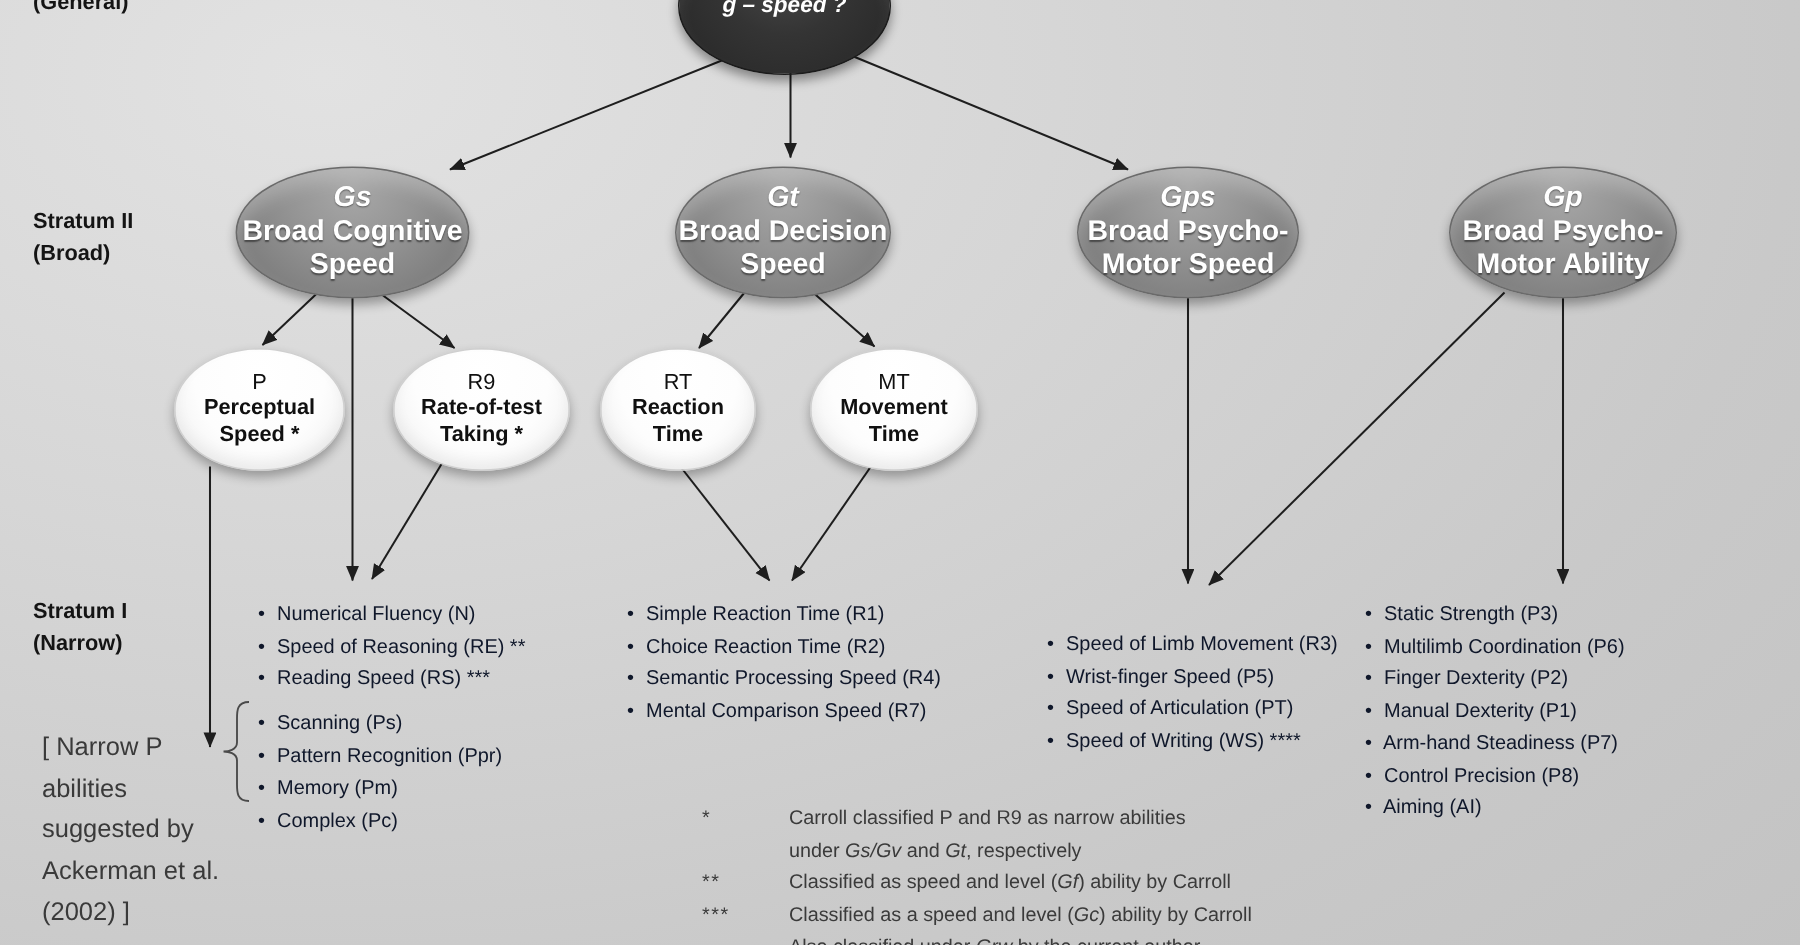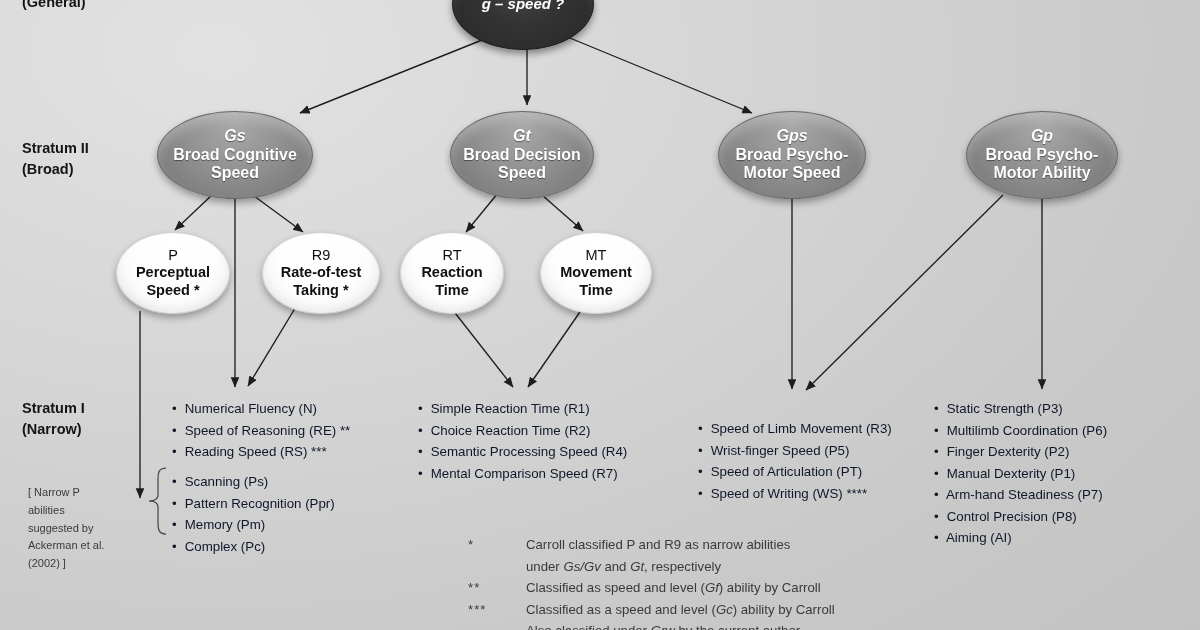--- a/index.html
+++ b/index.html
@@ -31,42 +31,42 @@
     color:#ffffff;
     box-shadow:0 4px 7px rgba(0,0,0,.40), inset 0 6px 10px rgba(255,255,255,.09);
     font-size:15px;
   }
   .node.gray{
     background:radial-gradient(ellipse at 50% 16%, #a8a8a8 0%, #949494 40%, #7e7e7e 78%, #6f6f6f 100%);
     border:1px solid #6a6a6a;
     color:#ffffff;
     text-shadow:0 1px 1px rgba(0,0,0,.45);
     box-shadow:0 4px 7px rgba(0,0,0,.33), inset 0 7px 11px rgba(255,255,255,.25);
-    font-size:16px;
+    font-size:19px;
   }
   .node.white{
     background:radial-gradient(ellipse at 50% 20%, #ffffff 0%, #fdfdfd 55%, #ededed 100%);
     border:1px solid #cfcfcf;
     color:#101010;
     box-shadow:0 4px 7px rgba(0,0,0,.30), inset 0 -5px 9px rgba(0,0,0,.05);
     font-size:14.5px;
   }
 
   
   .stratum{
     position:absolute;font-weight:bold;font-size:14.5px;color:#141414;line-height:1.42;
   }
 
   
   .blist{position:absolute;color:#0f172a;font-size:13.3px;line-height:1.62;}
   .blist .li{white-space:nowrap;}
   .blist .li .dot{display:inline-block;width:9px;}
 
   
-  .sidenote{position:absolute;color:#3a3a3a;font-size:11px;line-height:1.62;width:132px;}
+  .sidenote{position:absolute;color:#3a3a3a;font-size:17px;line-height:1.62;width:132px;}
 
   
   .footnotes{position:absolute;color:#3a3a3a;font-size:13.2px;line-height:1.63;}
   .fn{display:flex;}
   .fn .mark{width:58px;flex:none;letter-spacing:1px;}
   .fn .txt{white-space:nowrap;}
   .fn i{font-style:italic;}
 </style>
 </head>
 <body>
@@ -197,21 +197,21 @@
       <div class="li"><span class="dot">•</span><span> Mental Comparison Speed (R7)</span></div>
     </div>
 
   <div class="blist" id="list-gps" style="left:698px;top:398px;margin-top:20px;">
       <div class="li"><span class="dot">•</span><span> Speed of Limb Movement (R3)</span></div>
       <div class="li"><span class="dot">•</span><span> Wrist-finger Speed (P5)</span></div>
       <div class="li"><span class="dot">•</span><span> Speed of Articulation (PT)</span></div>
       <div class="li"><span class="dot">•</span><span> Speed of Writing (WS) ****</span></div>
     </div>
 
-  <div class="blist" id="list-gp" style="left:934px;top:398px;">
+  <div class="blist" id="list-gp" style="left:910px;top:398px;">
       <div class="li"><span class="dot">•</span><span> Static Strength (P3)</span></div>
       <div class="li"><span class="dot">•</span><span> Multilimb Coordination (P6)</span></div>
       <div class="li"><span class="dot">•</span><span> Finger Dexterity (P2)</span></div>
       <div class="li"><span class="dot">•</span><span> Manual Dexterity (P1)</span></div>
       <div class="li"><span class="dot">•</span><span> Arm-hand Steadiness (P7)</span></div>
       <div class="li"><span class="dot">•</span><span> Control Precision (P8)</span></div>
       <div class="li"><span class="dot">•</span><span> Aiming (AI)</span></div>
     </div>
 
   <div class="sidenote" id="sidenote" style="left:28px;top:484px;">

